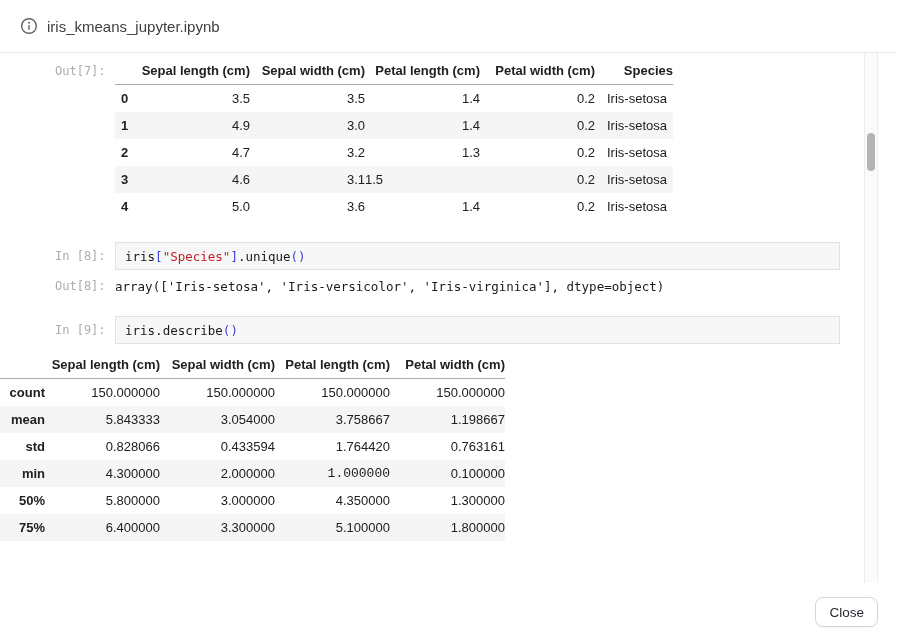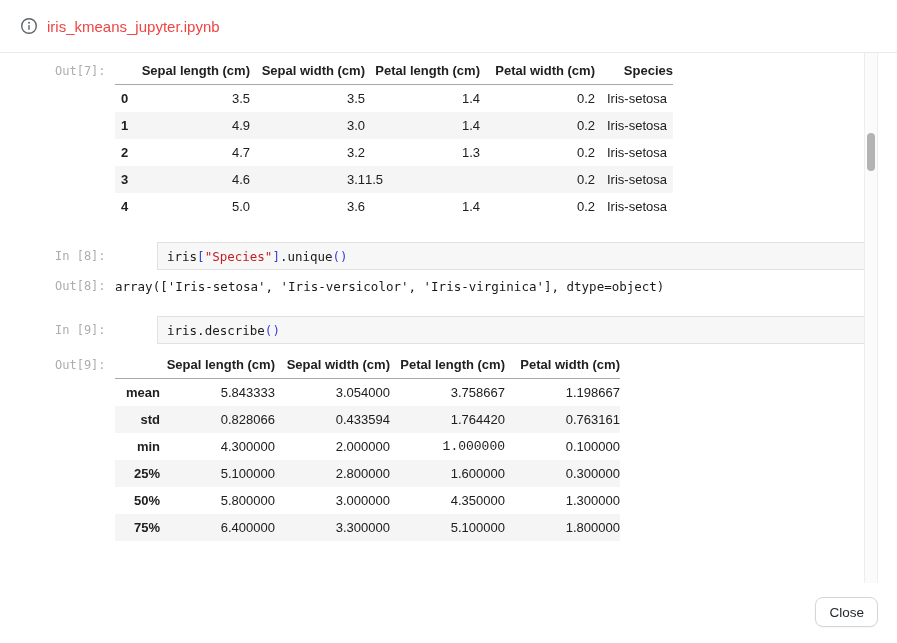--- a/index.html
+++ b/index.html
@@ -3,21 +3,21 @@
 <meta charset="utf-8">
 <style>
   * { margin:0; padding:0; box-sizing:border-box; }
   html,body { width:897px; height:643px; background:#fff; overflow:hidden;
               font-family:"Liberation Sans", sans-serif; }
   .dialog { position:relative; width:897px; height:643px; background:#fff; }
 
   
   .titlebar { height:53px; display:flex; align-items:center; padding:0 20px;
               border-bottom:1px solid #e9eaec; }
-  .title { font-size:15px; font-weight:500; color:#ef4444; margin-left:9px; }
+  .title { font-size:15px; font-weight:500; color:#404040; margin-left:9px; }
 
   
   .content { position:absolute; top:42px; left:0; width:878px; height:530px;
              overflow:hidden; padding-top:15px; }
   .cell-row { display:flex; align-items:flex-start; }
   .cell-label { width:115px; flex:0 0 115px; padding-left:55px; padding-top:7px;
                 font-family:"DejaVu Sans Mono","Liberation Mono",monospace;
                 font-size:12px; color:#adadad; white-space:pre; }
   .cell-label.text-out { padding-top:2px; }
 
@@ -29,21 +29,21 @@
               color:#202020; line-height:15px; }
   .nb-table th { font-weight:bold; padding:6px 0; border-bottom:1px solid #a8a8a8;
                  white-space:nowrap; }
   .nb-table td { padding:6px 0; white-space:nowrap; }
   .nb-table tbody tr:nth-child(even) { background:var(--stripe,#f5f5f5); }
 
   
   .code-cell { width:725px; height:28px; background:#f7f7f7; border:1px solid #e1e1e1;
                display:flex; align-items:center; padding:0 9px;
                font-family:"DejaVu Sans Mono","Liberation Mono",monospace;
-               font-size:12.5px; color:var(--tok-default,#1a1a1a); white-space:pre;margin-left:42px; }
+               font-size:12.5px; color:var(--tok-default,#1a1a1a); white-space:pre; }
   .tok-string { color:var(--tok-string,#c41e25); }
   .tok-punct  { color:var(--tok-punct,#3b3fd8); }
   .tok-name   { color:var(--tok-default,#1a1a1a); }
 
   .out-text { font-family:"DejaVu Sans Mono","Liberation Mono",monospace;
               font-size:12.5px; color:#1a1a1a; padding-top:2px; white-space:pre; }
 
   
   .scroll-track { position:absolute; top:53px; right:19px; width:14px; height:530px;
                   background:#fbfbfb; border-left:1px solid #ededed;
@@ -151,40 +151,46 @@
       <div class="cell-label text-out">Out[8]:</div>
       <div class="out-text">array(['Iris-setosa', 'Iris-versicolor', 'Iris-virginica'], dtype=object)</div>
     </div>
 
     <div class="cell-row mt-22">
       <div class="cell-label">In [9]:</div>
       <div class="code-cell"><span class="tok-name">iris</span><span class="tok-name">.</span><span class="tok-name">describe</span><span class="tok-punct">()</span></div>
     </div>
 
     <div class="cell-row mt-7">
-      <div class="cell-label">Out[9]:</div>
       <table class="nb-table">
           <colgroup>
             <col style="width: 45px;">
             <col style="width: 115px;">
             <col style="width: 115px;">
             <col style="width: 115px;">
             <col style="width: 115px;">
           </colgroup>
           <thead>
             <tr>
               <th style="text-align: right;"></th>
               <th style="text-align: right;">Sepal length (cm)</th>
               <th style="text-align: right;">Sepal width (cm)</th>
               <th style="text-align: right;">Petal length (cm)</th>
               <th style="text-align: right;">Petal width (cm)</th>
             </tr>
           </thead>
           <tbody>
             <tr>
+              <td style="text-align: right; font-weight: bold;">count</td>
+              <td style="text-align: right;">150.000000</td>
+              <td style="text-align: right;">150.000000</td>
+              <td style="text-align: right;">150.000000</td>
+              <td style="text-align: right;">150.000000</td>
+            </tr>
+            <tr>
               <td style="text-align: right; font-weight: bold;">mean</td>
               <td style="text-align: right;">5.843333</td>
               <td style="text-align: right;">3.054000</td>
               <td style="text-align: right;">3.758667</td>
               <td style="text-align: right;">1.198667</td>
             </tr>
             <tr>
               <td style="text-align: right; font-weight: bold; margin-top: 32px;">std</td>
               <td style="text-align: right;">0.828066</td>
               <td style="text-align: right;">0.433594</td>
@@ -192,27 +198,20 @@
               <td style="text-align: right;">0.763161</td>
             </tr>
             <tr>
               <td style="text-align: right; font-weight: bold;">min</td>
               <td style="text-align: right;">4.300000</td>
               <td style="text-align: right;">2.000000</td>
               <td style="text-align: right; font-family: Liberation Mono, monospace;">1.000000</td>
               <td style="text-align: right;">0.100000</td>
             </tr>
             <tr>
-              <td style="text-align: right; font-weight: bold;">25%</td>
-              <td style="text-align: right;">5.100000</td>
-              <td style="text-align: right;">2.800000</td>
-              <td style="text-align: right;">1.600000</td>
-              <td style="text-align: right;">0.300000</td>
-            </tr>
-            <tr>
               <td style="text-align: right; font-weight: bold;">50%</td>
               <td style="text-align: right;">5.800000</td>
               <td style="text-align: right;">3.000000</td>
               <td style="text-align: right;">4.350000</td>
               <td style="text-align: right;">1.300000</td>
             </tr>
             <tr>
               <td style="text-align: right; font-weight: bold;">75%</td>
               <td style="text-align: right;">6.400000</td>
               <td style="text-align: right;">3.300000</td>

